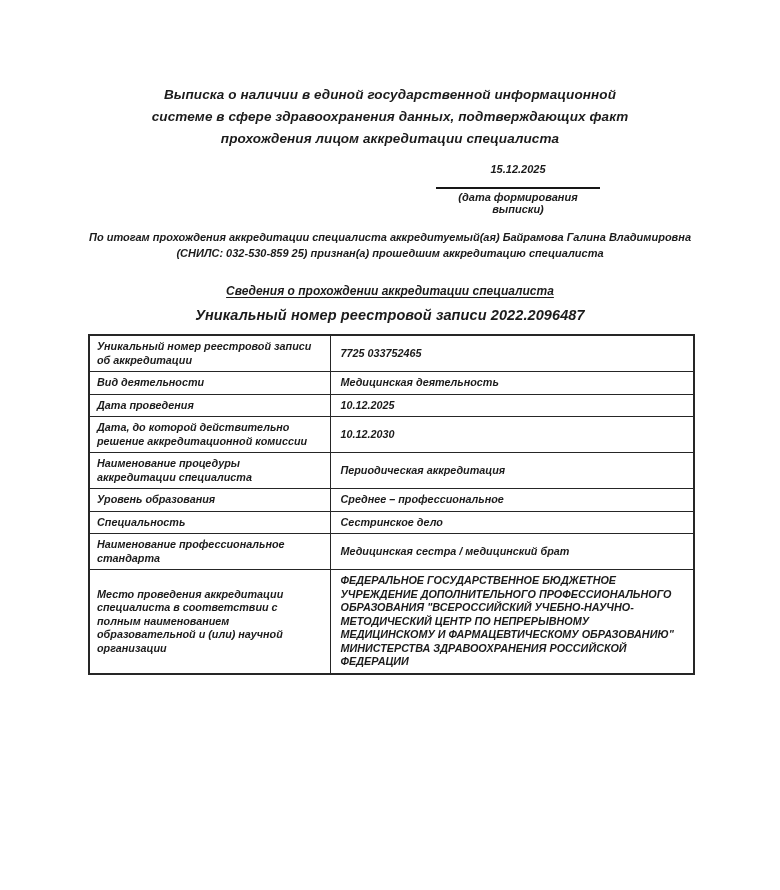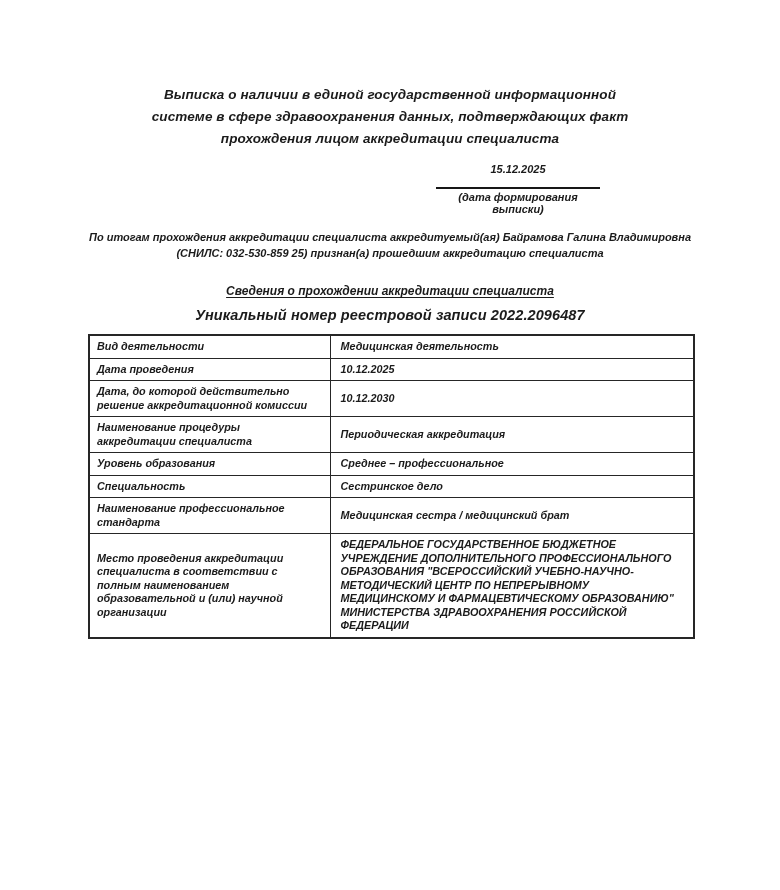--- a/index.html
+++ b/index.html
@@ -111,20 +111,24 @@
 
   <p class="intro">По итогам прохождения аккредитации специалиста аккредитуемый(ая) Байрамова Галина Владимировна (СНИЛС: 032-530-859 25) признан(а) прошедшим аккредитацию специалиста</p>
 
   <div class="section-heading">Сведения о прохождении аккредитации специалиста</div>
 
   <div class="registry-heading">Уникальный номер реестровой записи 2022.2096487</div>
 
   <table class="acc-table">
     <tbody>
       <tr>
+        <td class="col-label">Уникальный номер реестровой записи об аккредитации</td>
+        <td class="col-value">7725 033752465</td>
+      </tr>
+      <tr>
         <td class="col-label">Вид деятельности</td>
         <td class="col-value">Медицинская деятельность</td>
       </tr>
       <tr>
         <td class="col-label">Дата проведения</td>
         <td class="col-value">10.12.2025</td>
       </tr>
       <tr>
         <td class="col-label">Дата, до которой действительно решение аккредитационной комиссии</td>
         <td class="col-value">10.12.2030</td>

